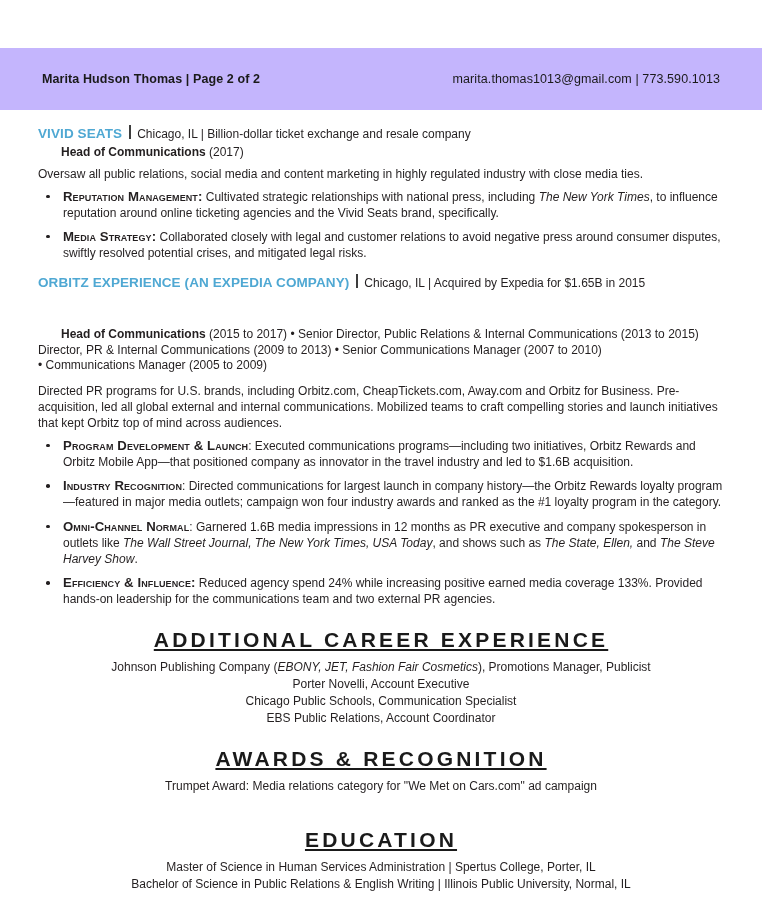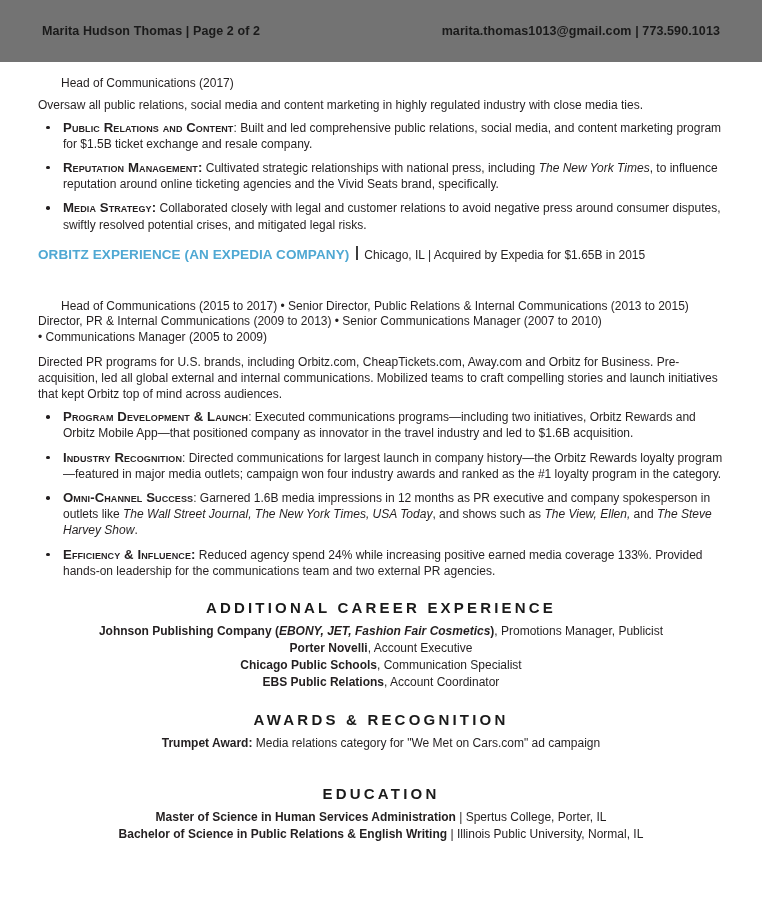--- a/index.html
+++ b/index.html
@@ -10,41 +10,42 @@
     background: #ffffff;
     font-family: "Liberation Sans", sans-serif;
     color: #231f20;
     overflow: hidden;
   }
 
   
   .header-band {
     width: 762px;
     height: 62px;
-    background: #737373;
+    background: #c4b5fd;
     position: relative;
+    margin-top: 48px;
   }
   .header-left {
     position: absolute;
     left: 42px;
     top: 31px;
     transform: translateY(-50%);
     font-size: 12.5px;
     font-weight: bold;
     color: #1a1a1a;
     white-space: nowrap;
     letter-spacing: 0.1px;
   }
   .header-right {
     position: absolute;
     right: 42px;
     top: 31px;
     transform: translateY(-50%);
     font-size: 12.5px;
-    font-weight: bold;
+    font-weight: normal;
     color: #1a1a1a;
     white-space: nowrap;
     letter-spacing: 0.1px;
   }
 
   
   .page {
     padding: 0 38px;
   }
 
@@ -75,21 +76,21 @@
   .company-meta {
     font-size: 12px;
     color: #231f20;
     font-weight: normal;
   }
   .role-line {
     font-size: 12px;
     line-height: 15.5px;
     margin-bottom: 5px;
   }
-  .role-line b { font-weight: normal; padding-left: 23px; }
+  .role-line b { font-weight: bold; padding-left: 23px; }
   .job-summary {
     font-size: 12px;
     line-height: 16px;
     margin-bottom: 7px;
   }
 
   
   ul.bullets {
     list-style: none;
     margin: 0 0 0 0;
@@ -116,53 +117,56 @@
     font-weight: bold;
     font-variant: small-caps;
     font-size: 13.2px;
     letter-spacing: 0.1px;
   }
   em, .ital { font-style: italic; margin-top: 7px; }
 
   
   .section { text-align: center; }
   .section-title {
-    font-size: 15px;
+    font-size: 21px;
     font-weight: bold;
     letter-spacing: 3.2px;
     color: #1a1a1a;
     margin: 20px 0 7px 0;
+    text-decoration: underline;
   }
   .center-line {
     font-size: 12px;
     line-height: 17px;
     text-align: center;
   }
-  .center-line b { font-weight: bold; }
+  .center-line b { font-weight: normal; }
   .award-gap { height: 13px; }
 </style>
 </head>
 <body>
 
 <div class="header-band">
   <div class="header-left">Marita Hudson Thomas | Page 2 of 2</div>
   <div class="header-right">marita.thomas1013@gmail.com | 773.590.1013</div>
 </div>
 
 <div class="page">
 
   <div class="job" style="margin-top:14px;">
+    <div class="job-title-line">
+      <span class="company">VIVID SEATS</span>
+      <span class="title-divider"></span>
+      <span class="company-meta">Chicago, IL | Billion-dollar ticket exchange and resale company</span>
+    </div>
     <div class="role-line">
       <b>Head of Communications</b><span> (2017)</span>
     </div>
     <div class="job-summary">Oversaw all public relations, social media and content marketing in highly regulated industry with close media ties.</div>
     <ul class="bullets">
-      <li>
-        <span class="bhead">Public Relations and Content</span><span>: Built and led comprehensive public relations, social media, and content marketing program for $1.5B ticket exchange and resale company.</span>
-      </li>
       <li>
         <span class="bhead">Reputation Management:</span><span> Cultivated strategic relationships with national press, including </span><em>The New York Times</em><span>, to influence reputation around online ticketing agencies and the Vivid Seats brand, specifically.</span>
       </li>
       <li>
         <span class="bhead">Media Strategy:</span><span> Collaborated closely with legal and customer relations to avoid negative press around consumer disputes, swiftly resolved potential crises, and mitigated legal risks.</span>
       </li>
     </ul>
   </div>
 
   <div class="job" style="margin-top:12px;">
@@ -178,21 +182,21 @@
     </div>
     <div class="job-summary">Directed PR programs for U.S. brands, including Orbitz.com, CheapTickets.com, Away.com and Orbitz for Business. Pre-acquisition, led all global external and internal communications. Mobilized teams to craft compelling stories and launch initiatives that kept Orbitz top of mind across audiences.</div>
     <ul class="bullets">
       <li>
         <span class="bhead">Program Development &amp; Launch</span><span>: Executed communications programs—including two initiatives, Orbitz Rewards and Orbitz Mobile App—that positioned company as innovator in the travel industry and led to $1.6B acquisition.</span>
       </li>
       <li>
         <span class="bhead">Industry Recognition</span><span>: Directed communications for largest launch in company history—the Orbitz Rewards loyalty program—featured in major media outlets; campaign won four industry awards and ranked as the #1 loyalty program in the category.</span>
       </li>
       <li>
-        <span class="bhead">Omni-Channel Success</span><span>: Garnered 1.6B media impressions in 12 months as PR executive and company spokesperson in outlets like </span><em>The Wall Street Journal, The New York Times, USA Today</em><span>, and shows such as </span><em>The View, Ellen,</em><span> and </span><em>The Steve Harvey Show</em><span>.</span>
+        <span class="bhead">Omni-Channel Normal</span><span>: Garnered 1.6B media impressions in 12 months as PR executive and company spokesperson in outlets like </span><em>The Wall Street Journal, The New York Times, USA Today</em><span>, and shows such as </span><em>The State, Ellen,</em><span> and </span><em>The Steve Harvey Show</em><span>.</span>
       </li>
       <li>
         <span class="bhead">Efficiency &amp; Influence:</span><span> Reduced agency spend 24% while increasing positive earned media coverage 133%. Provided hands-on leadership for the communications team and two external PR agencies.</span>
       </li>
     </ul>
   </div>
 
   <div class="section">
     <div class="section-title">ADDITIONAL CAREER EXPERIENCE</div>
     <div class="center-line">

